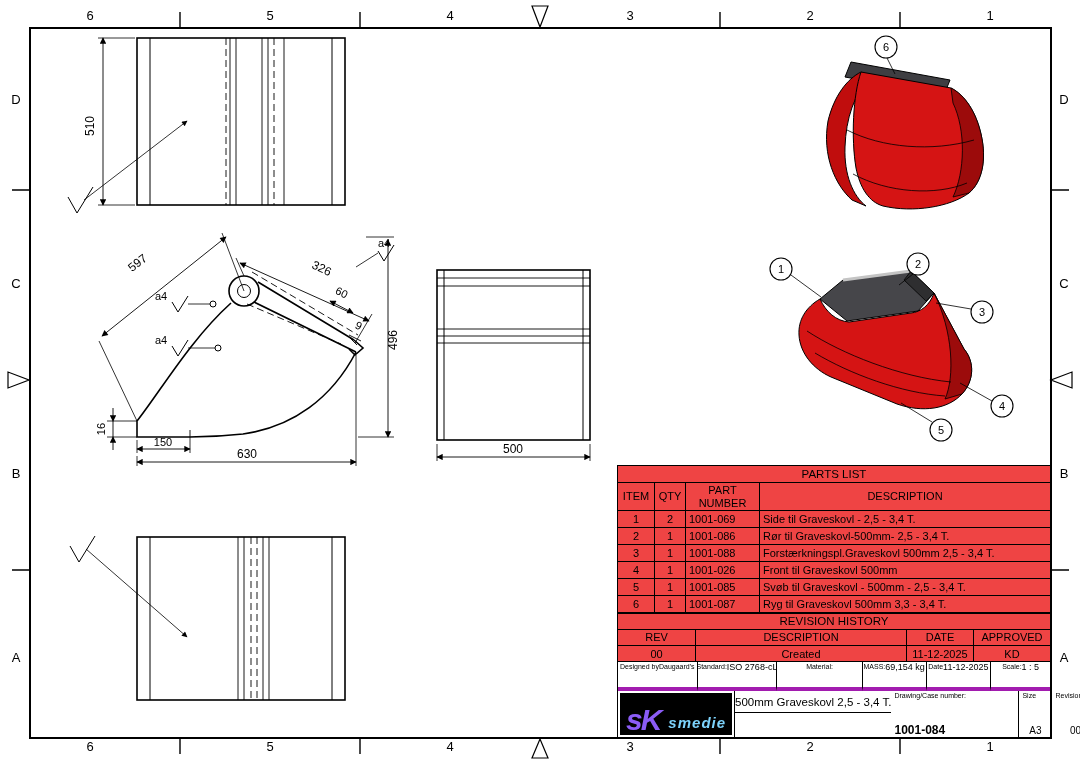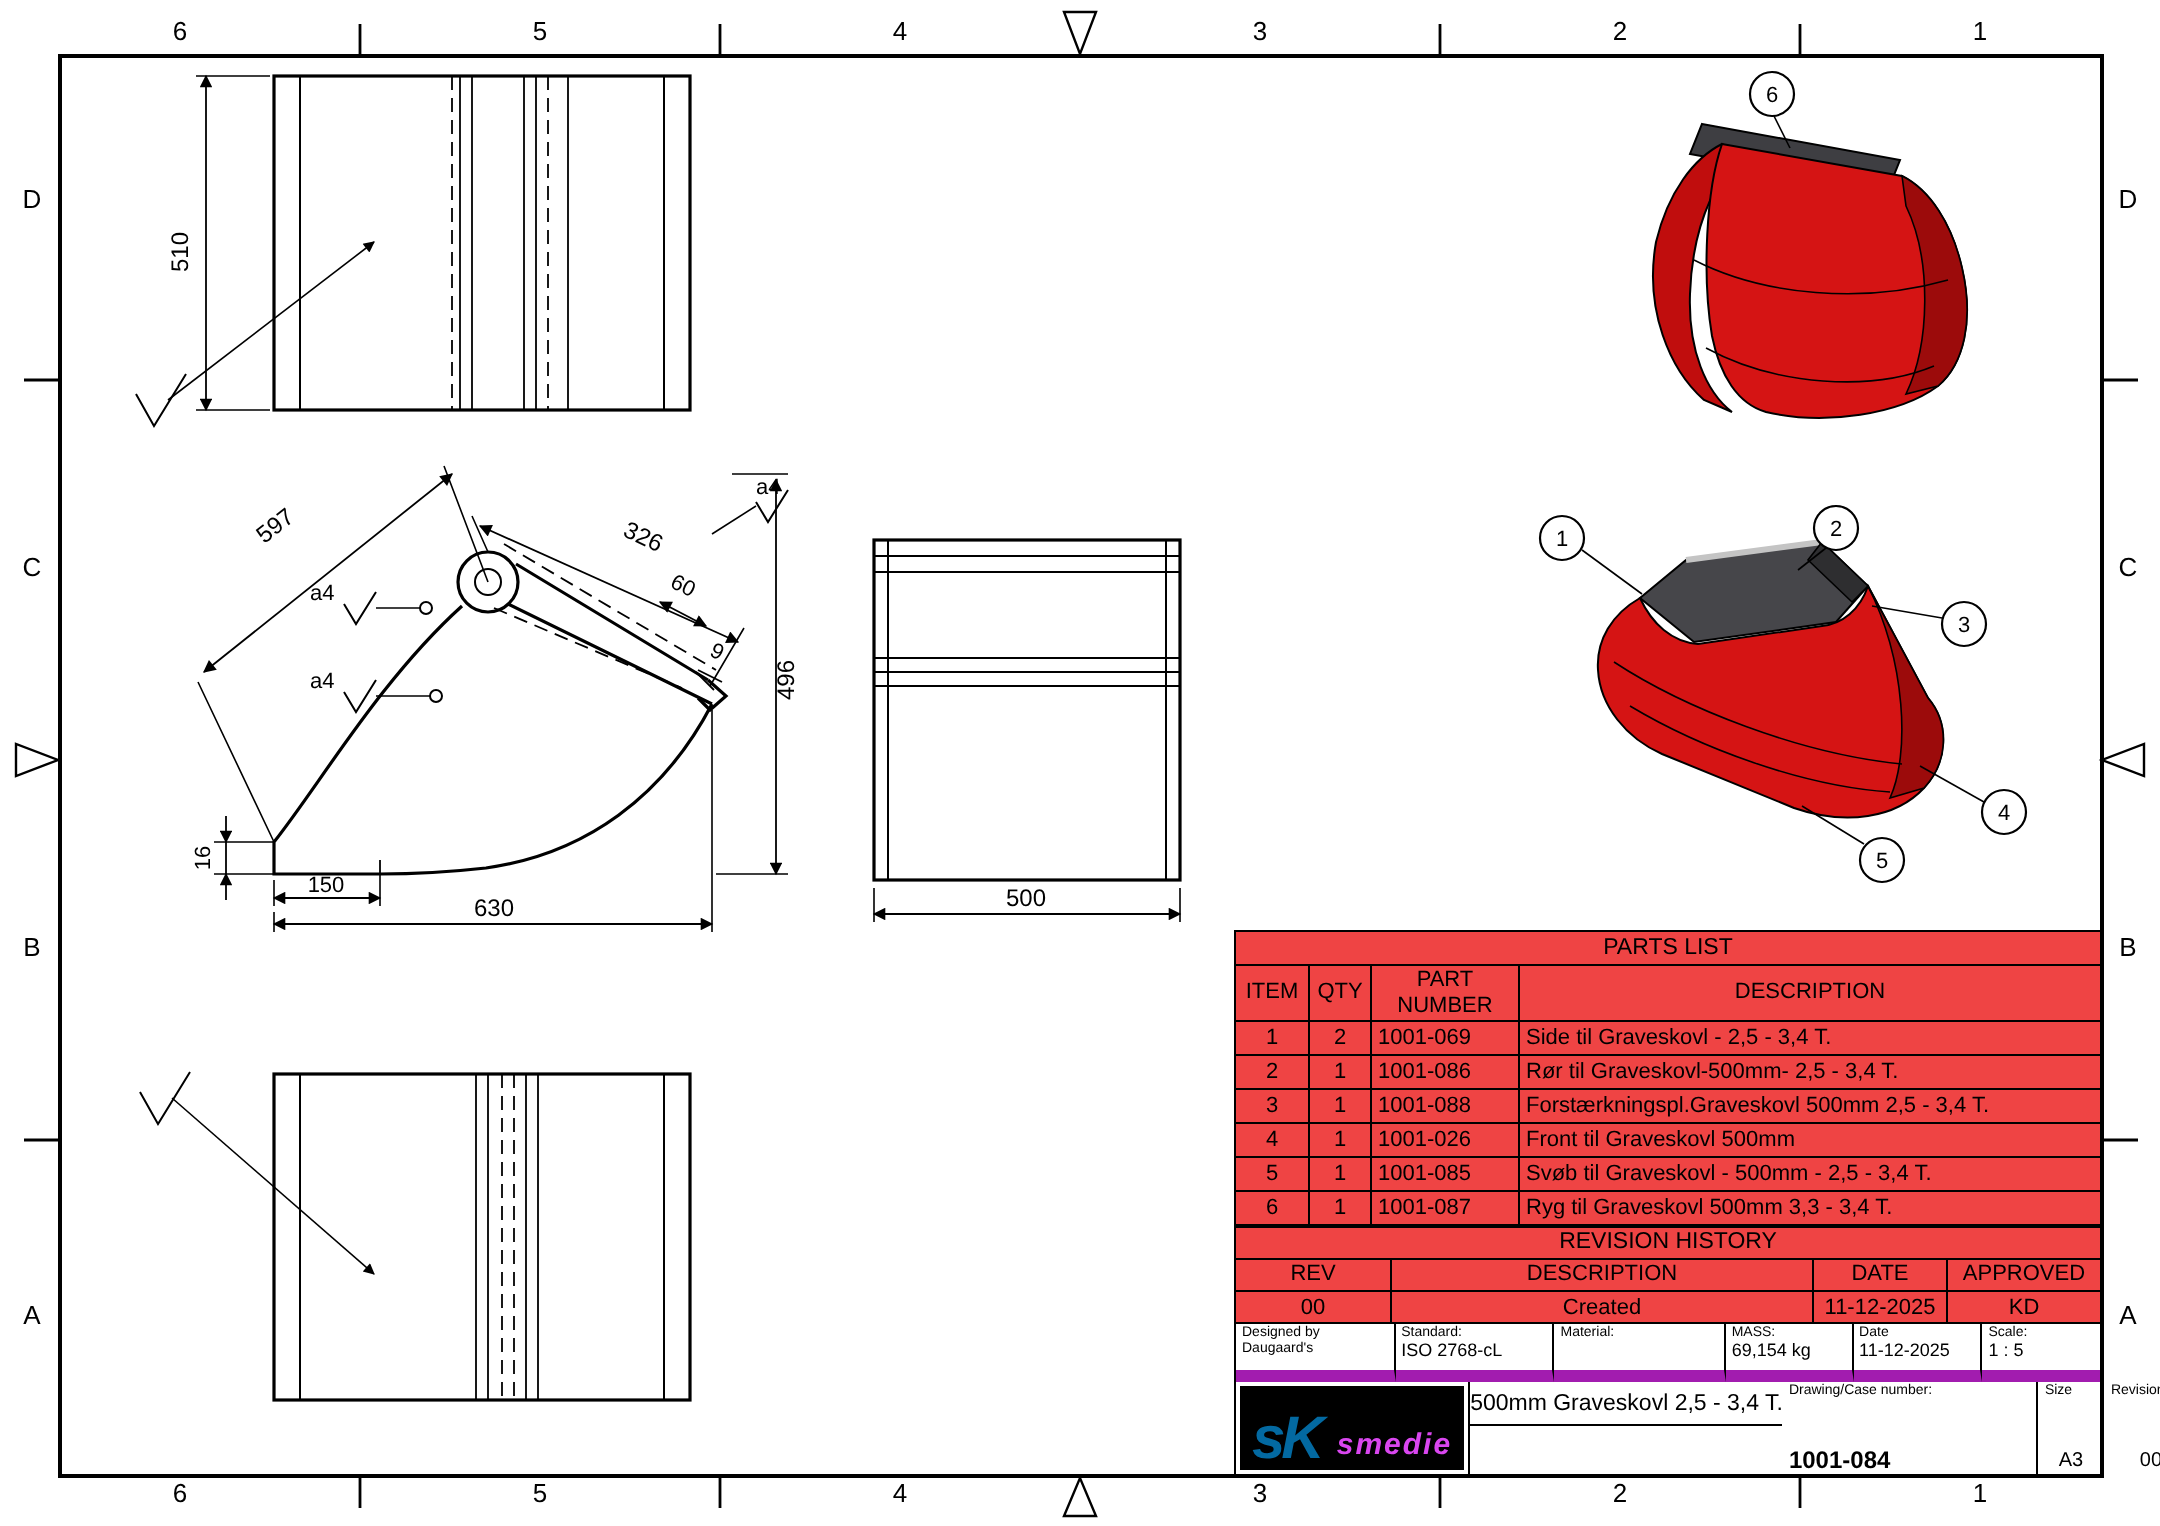--- a/index.html
+++ b/index.html
@@ -31,29 +31,29 @@
   .plist tbody td{height:17px}
   .c{text-align:center}
   .l{text-align:left}
   th.wrap{white-space:normal;line-height:1.15}
   .rev .hdr th{height:16px}
   .rev .tbl-title{height:16px}
   .rev tbody td{height:17px;text-align:center}
   
   .titleblock{position:absolute;left:617px;top:661px;width:434px;height:77px;z-index:2;background:#fff;border:1px solid #000;display:flex;flex-direction:column}
   .tb-row1{display:flex;height:29px}
-  .tb-row1 .cell{border-right:1px solid #000;border-bottom:6px solid #a21caf;padding:1px 3px;display:flex;flex-direction:column;justify-content:flex-start;overflow:hidden}
+  .tb-row1 .cell{border-right:1px solid #000;border-bottom:4px solid #a21caf;padding:1px 3px;display:flex;justify-content:center;overflow:hidden}
   .tb-row1 .cell:last-child{border-right:none}
   .lab{font-size:7px;line-height:1.1;white-space:nowrap}
   .val{font-size:9px;line-height:1.1;white-space:nowrap}
   .tb-row2{display:flex;flex:1}
   .logo-cell{width:188px;border-right:1px solid #000;padding:2px}
   .logo-box{width:100%;height:100%;background:#000;display:flex;align-items:flex-end;justify-content:center;gap:8px;padding:2px 6px}
-  .logo-mark{color:#0369a1;font-weight:bold;font-style:italic;font-size:30px;line-height:0.9;letter-spacing:-2px}
-  .logo-text{color:#d946ef;font-weight:bold;font-style:italic;font-size:15px;line-height:1.4;letter-spacing:1px}
+  .logo-mark{color:#8b5cf6;font-weight:bold;font-style:italic;font-size:30px;line-height:0.9;letter-spacing:-2px}
+  .logo-text{color:#7dd3fc;font-weight:bold;font-style:italic;font-size:15px;line-height:1.4;letter-spacing:1px}
   .tb-right{flex:1;display:flex;}
   .tb-title{height:22px;border-bottom:1px solid #000;display:flex;align-items:center;justify-content:center;font-size:11.5px;white-space:nowrap}
   .tb-bottom{flex:1;display:flex}
   .tb-bottom .cell{border-right:1px solid #000;padding:1px 3px;display:flex;flex-direction:column;justify-content:space-between;overflow:hidden}
   .tb-bottom .cell:last-child{border-right:none}
   .dwgno{font-size:12px;font-weight:bold;line-height:1}
   .midv{font-size:10px;text-align:center;line-height:1}
 </style>
 </head>
 <body>

